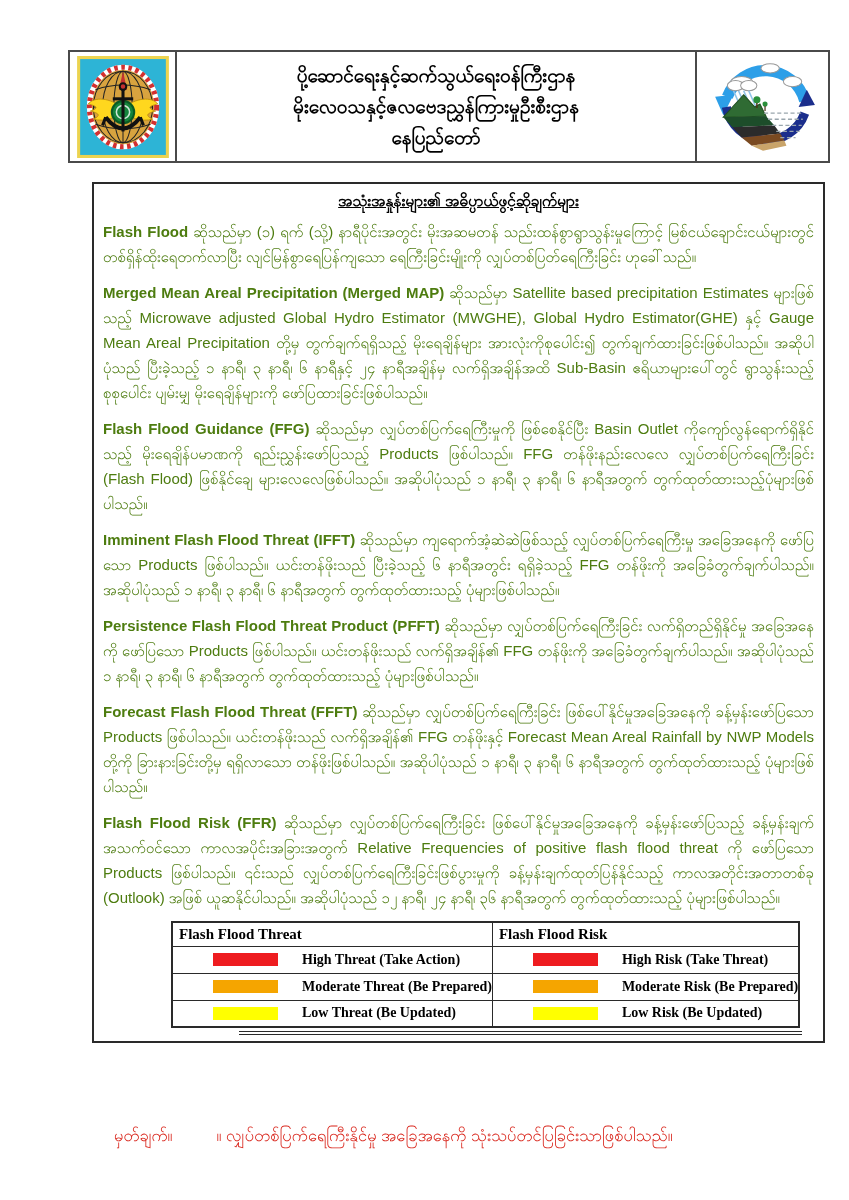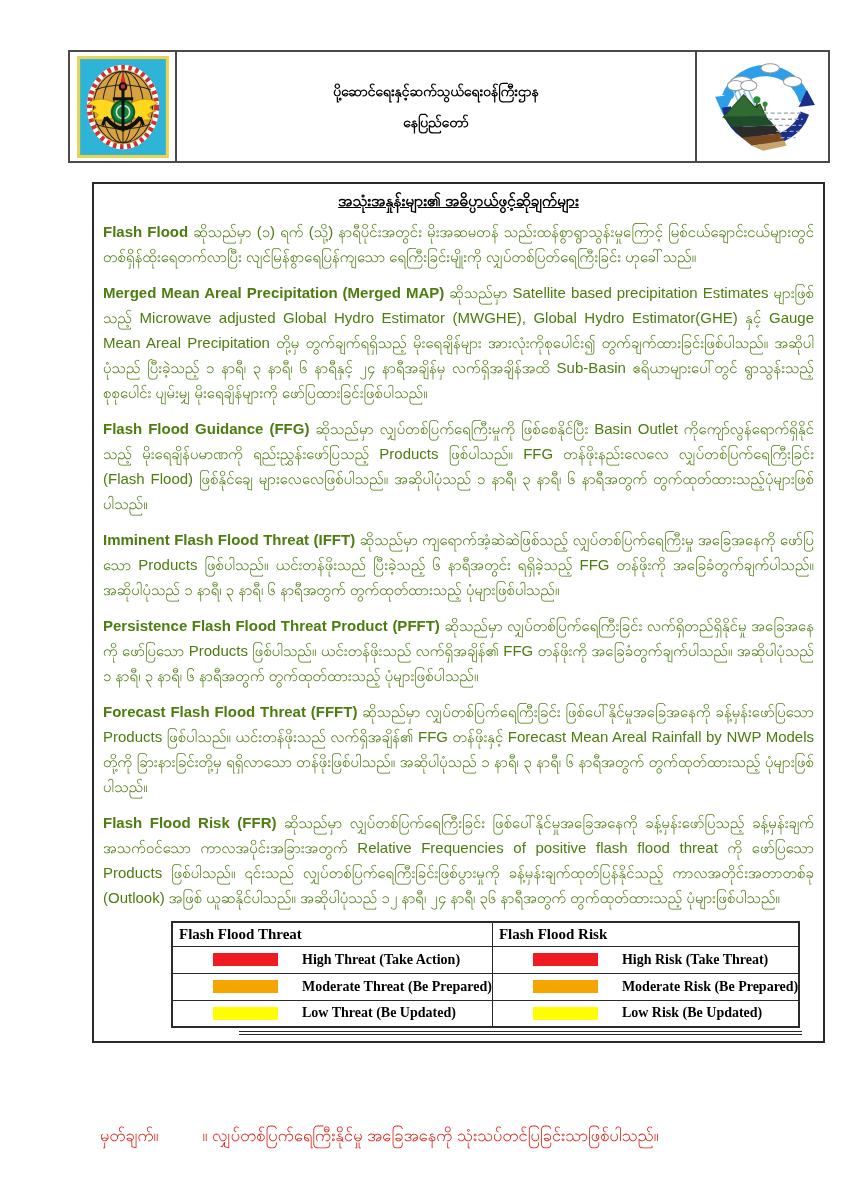--- a/index.html
+++ b/index.html
@@ -23,21 +23,21 @@
   }
   .header-cell-logo {
     width: 107px; border-right: 2px solid #4a4a4a;
     display: flex; align-items: center; justify-content: center;
     padding: 4px;
   }
   .header-cell-title {
     flex: 1;
     display: flex; flex-direction: column;
     align-items: center; justify-content: center;
-    font-weight: bold; font-size: 14px; line-height: 31px;
+    font-weight: bold; font-size: 19px; line-height: 31px;
     text-align: center; color: #000;
   }
   .header-cell-met {
     width: 133px; border-left: 2px solid #4a4a4a;
     display: flex; align-items: center; justify-content: center;
   }
 
   
   .main-box {
     position: absolute; left: 92px; top: 182px;
@@ -147,20 +147,21 @@
           <line x1="45" y1="33" x2="45" y2="74" stroke-width="3"></line>
           <line x1="35" y1="42" x2="55" y2="42" stroke-width="3"></line>
           <path d="M28,60 Q45,82 62,60" stroke-width="4"></path>
           <path d="M28,60 l-3,8 M62,60 l3,8" stroke-width="3"></path>
         </g>
       </svg>
     </div>
 
     <div class="header-cell-title">
       <div>ပို့ဆောင်ရေးနှင့်ဆက်သွယ်ရေးဝန်ကြီးဌာန</div>
+      <div>မိုးလေဝသနှင့်ဇလဗေဒညွှန်ကြားမှုဦးစီးဌာန</div>
       <div>နေပြည်တော်</div>
     </div>
 
     <div class="header-cell-met">
 
       <svg width="112" height="102" viewBox="0 0 110 100">
         <path d="M20,40 A40,40 0 0 1 96,44" fill="none" stroke="#2d9fe8" stroke-width="11"></path>
         <polygon points="8,40 26,38 16,58" fill="#2d9fe8"></polygon>
         <path d="M96,56 A40,40 0 0 1 19,50" fill="none" stroke="#1b2e8c" stroke-width="9"></path>
         <polygon points="90,50 106,48 98,33" fill="#1b2e8c"></polygon>
@@ -268,18 +269,18 @@
                   <span class="legend-label">Low Risk (Be Updated)</span>
                 </div>
               </td>
         </tr>
       </tbody>
         </table>
       <div class="table-underline"></div>
     </div>
   </div>
 
-  <div class="note" style="color: rgb(217, 38, 28);">
+  <div class="note" style="color: rgb(217, 38, 28); margin-left: 14px;">
     <span class="note-label">မှတ်ချက်။</span>
     <span>။ လျှပ်တစ်ပြက်ရေကြီးနိုင်မှု အခြေအနေကို သုံးသပ်တင်ပြခြင်းသာဖြစ်ပါသည်။</span>
   </div>
 
 </div>
 
 </body></html>

